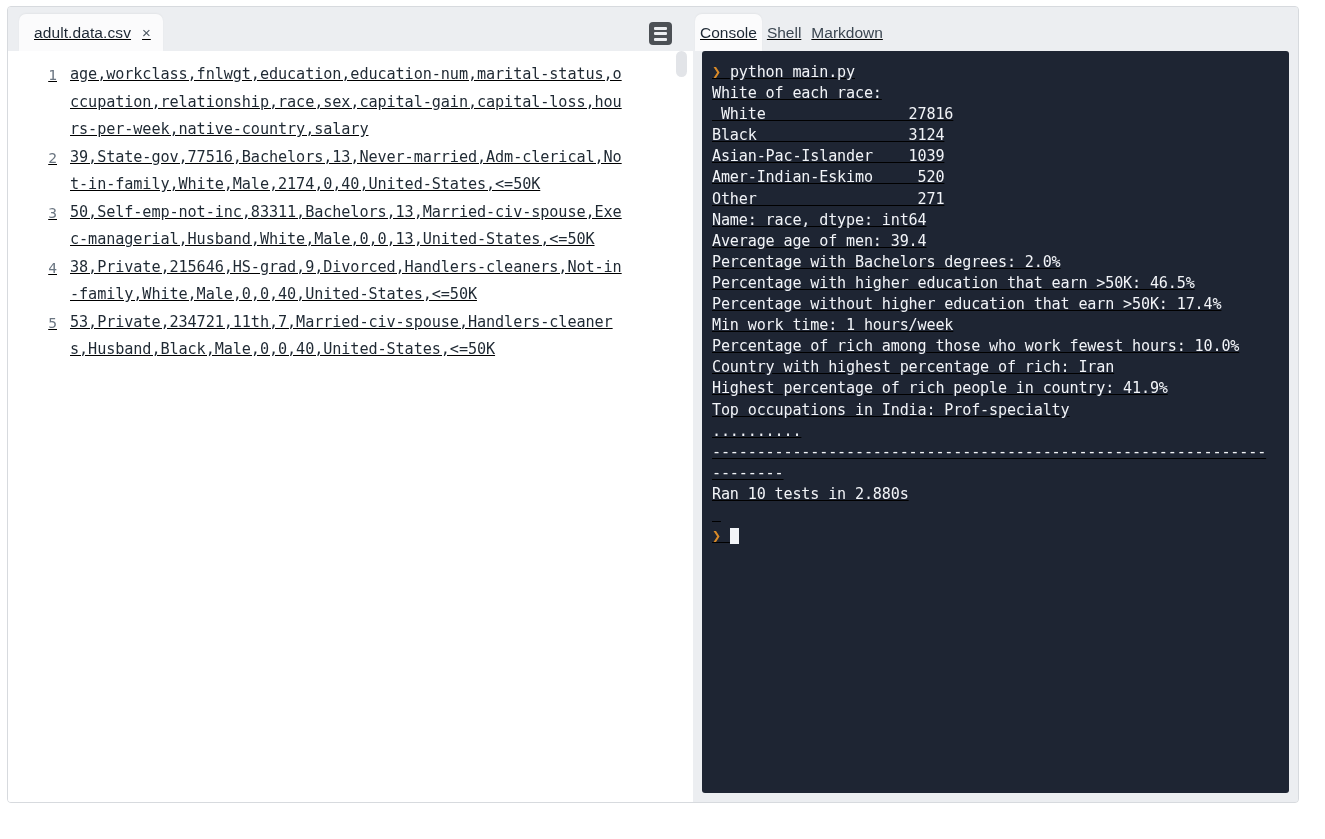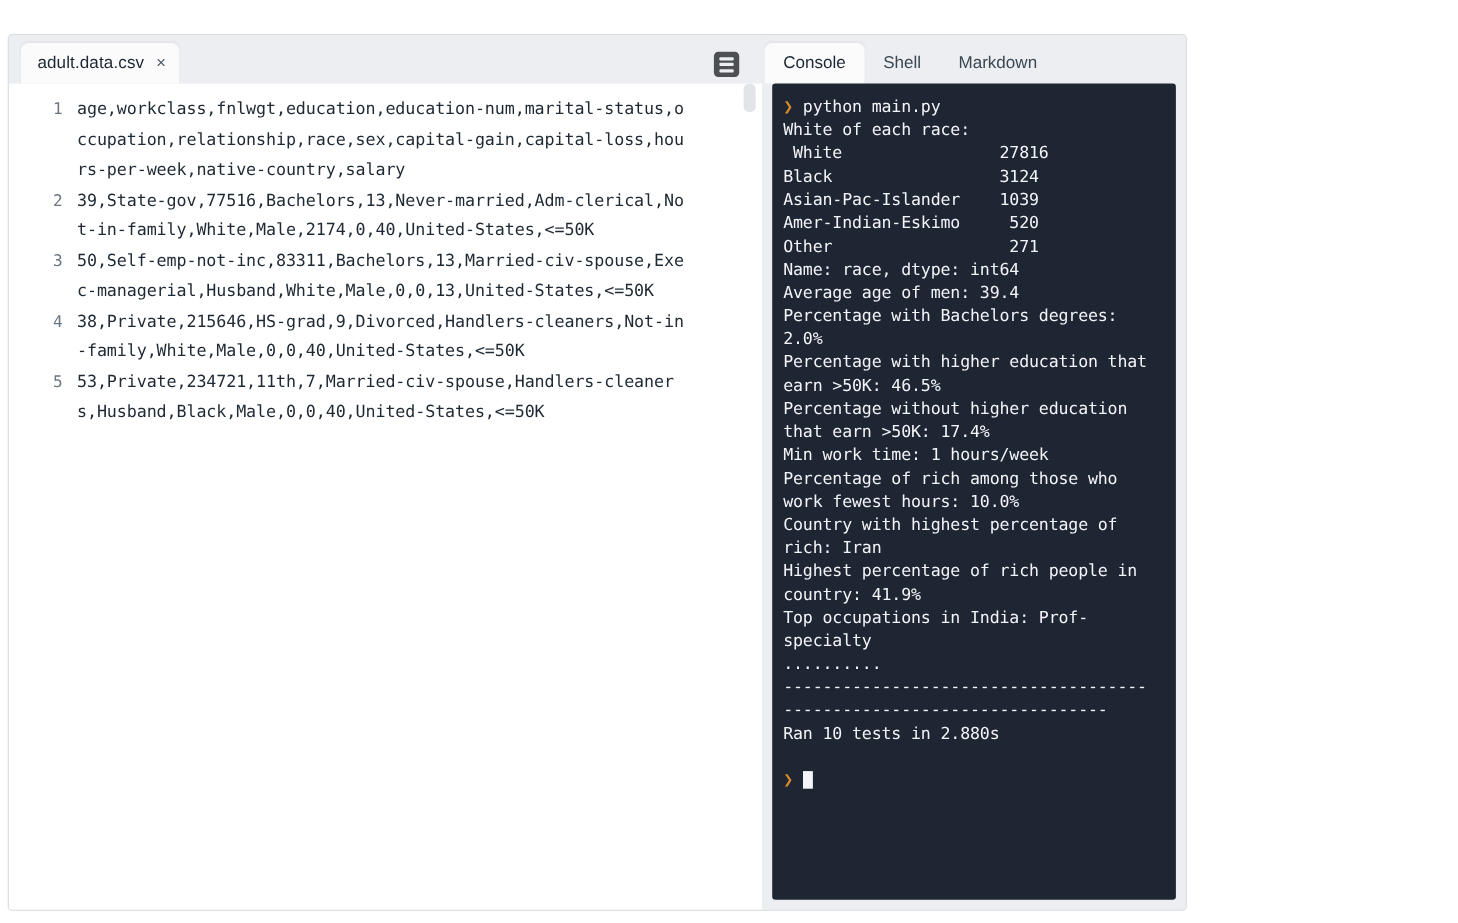--- a/index.html
+++ b/index.html
@@ -10,30 +10,31 @@
   body {
     width: 1325px;
     height: 839px;
     font-family: "Liberation Sans", sans-serif;
     overflow: hidden;
   }
 
   .app-frame {
     position: absolute;
     left: 7px;
-    top: 31px;
-    width: 1072px;
+    top: 6px;
+    width: 1292px;
     height: 797px;
     background: #eceef1;
     border: 1px solid #d7dade;
     border-radius: 4px;
     box-sizing: border-box;
     display: flex;
     flex-direction: row;
     overflow: hidden;
+    text-decoration: underline;
   }
 
   
   .editor-pane {
     position: relative;
     width: 685px;
     height: 100%;
     box-sizing: border-box;
     display: flex;
     flex-direction: column;
@@ -164,21 +165,21 @@
 
   .console-tabbar {
     height: 44px;
     min-height: 44px;
     display: flex;
     align-items: flex-end;
     padding-left: 2px;
   }
   .console-tab {
     height: 37px;
-    padding: 0 17px;
+    padding: 0 5px;
     display: flex;
     align-items: center;
     font-size: 15.5px;
     color: #3b4651;
     border-radius: 7px 7px 0 0;
     white-space: nowrap;
     cursor: pointer;
   }
   .console-tab.active {
     background: #fbfbfc;

